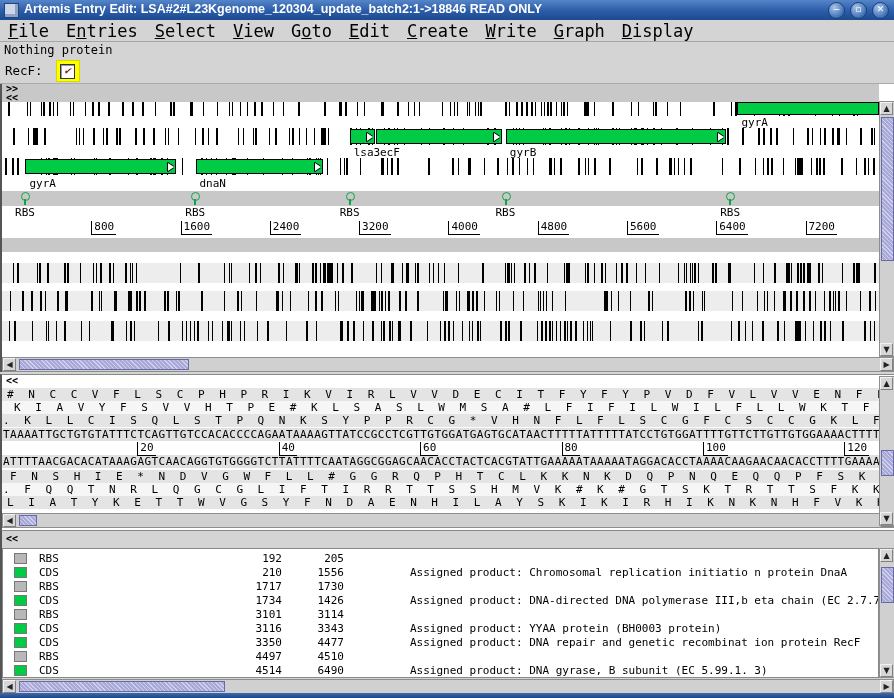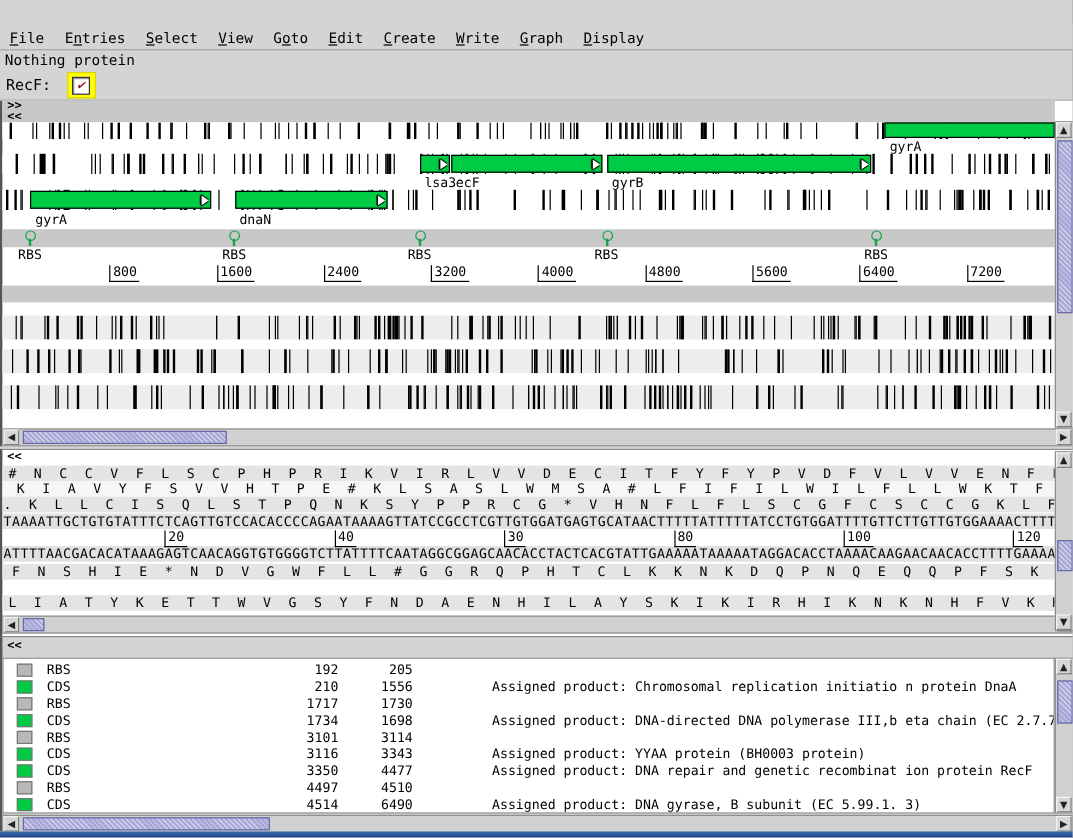--- a/index.html
+++ b/index.html
@@ -12,21 +12,21 @@
          border:1px solid #24437a;box-shadow:inset -3px -3px 0 #8fa3c4;}
   .wtitle{position:absolute;left:24px;top:2px;font-family:"Liberation Sans",sans-serif;
           font-weight:bold;font-size:12.5px;color:#fff;white-space:nowrap;}
   .wbtns{position:absolute;right:5px;top:2px;display:flex;gap:5px;}
   .wbtn{width:15px;height:15px;border-radius:50%;border:1px solid #1c3f77;color:#fff;
         background:radial-gradient(circle at 35% 30%,#a6c4ec,#3a6cb0 75%);
         font-size:9px;line-height:13px;text-align:center;font-family:"DejaVu Sans",sans-serif;}
   
   .menubar{position:absolute;top:20px;left:0;width:894px;height:22px;background:#d4d4d4;
            border-bottom:1px solid #a6a6a6;line-height:22px;padding-left:8px;box-sizing:border-box;white-space:nowrap;}
-  .menu-item{margin-right:17px;font-size:12px;cursor:default;}
+  .menu-item{margin-right:17px;font-size:17px;cursor:default;}
   
   .statusline{position:absolute;top:43px;left:0;width:894px;height:15px;font-size:12px;line-height:15px;padding-left:4px;box-sizing:border-box;}
   .entryrow{position:absolute;top:58px;left:0;width:894px;height:26px;border-bottom:1px solid #aaa;box-sizing:border-box;}
   .entrylabel{position:absolute;left:5px;top:5px;font-size:12.5px;}
   .entrybox{position:absolute;left:56px;top:2px;height:20px;display:flex;align-items:center;
             background:#ffff00;border:1px solid #d8d800;padding:0 4px 0 3px;}
   .cb{width:13px;height:13px;background:#fff;border:1px solid #333;box-shadow:inset 1px 1px 0 #999;
       font-size:11px;line-height:12px;text-align:center;color:#8b1a1a;}
   .ename{margin-left:6px;border:1px solid #444;padding:0 4px;font-size:12px;line-height:16px;white-space:nowrap;}
   
@@ -70,20 +70,29 @@
   .lend{width:62px;text-align:right;flex:none;}
   .lprod{margin-left:66px;flex:none;}
   .bottombar{position:absolute;top:693px;left:0;width:894px;height:5px;
              background:linear-gradient(#3a6cb0,#1c4488);}
 </style>
 </head>
 <body>
 
 <div class="window">
 
+  <div class="titlebar">
+    <span class="wicon"></span>
+    <span class="wtitle">Artemis Entry Edit: LSA#2#L23Kgenome_120304_update_batch2:1-&gt;18846 READ ONLY</span>
+    <span class="wbtns">
+        <span class="wbtn">−</span>
+        <span class="wbtn">▫</span>
+        <span class="wbtn">✕</span>
+      </span>
+  </div>
 
   <div class="menubar"><span class="menu-item"><u>F</u>ile</span><span class="menu-item">E<u>n</u>tries</span><span class="menu-item"><u>S</u>elect</span><span class="menu-item"><u>V</u>iew</span><span class="menu-item">G<u>o</u>to</span><span class="menu-item"><u>E</u>dit</span><span class="menu-item"><u>C</u>reate</span><span class="menu-item"><u>W</u>rite</span><span class="menu-item"><u>G</u>raph</span><span class="menu-item"><u>D</u>isplay</span></div>
 
   <div class="statusline">Nothing protein</div>
 
   <div class="entryrow">
     <span class="entrylabel">RecF:</span>
     <span class="entrybox">
       <span class="cb"><i>✔</i></span>
     </span>
@@ -889,25 +898,26 @@
     </div>
 
   <div class="detail" id="dv">
     <span class="chev" style="top:1px;">&lt;&lt;</span>
   <div class="seq" style="top: 13px; background: rgb(228, 228, 228); padding-left: 5px;">#  N  C  C  V  F  L  S  C  P  H  P  R  I  K  V  I  R  L  V  V  D  E  C  I  T  F  Y  F  Y  P  V  D  F  V  L  V  V  E  N  F  F</div>
       <div class="seq" style="top: 26px; background: rgb(246, 246, 246); padding-left: 12px;">K  I  A  V  Y  F  S  V  V  H  T  P  E  #  K  L  S  A  S  L  W  M  S  A  #  L  F  I  F  I  L  W  I  L  F  L  L  W  K  T  F</div>
       <div class="seq" style="top: 39px; background: rgb(228, 228, 228); padding-left: 1px;">.  K  L  L  C  I  S  Q  L  S  T  P  Q  N  K  S  Y  P  P  R  C  G  *  V  H  N  F  L  F  L  S  C  G  F  C  S  C  C  G  K  L  F</div>
       <div class="seq" style="top: 53px; background: rgb(224, 224, 224); padding-left: 1px;">TAAAATTGCTGTGTATTTCTCAGTTGTCCACACCCCAGAATAAAAGTTATCCGCCTCGTTGTGGATGAGTGCATAACTTTTTATTTTTATCCTGTGGATTTTGTTCTTGTTGTGGAAAACTTTT</div>
       <div class="seq" style="top: 80px; background: rgb(224, 224, 224); padding-left: 1px;">ATTTTAACGACACATAAAGAGTCAACAGGTGTGGGGTCTTATTTTCAATAGGCGGAGCAACACCTACTCACGTATTGAAAAATAAAAATAGGACACCTAAAACAAGAACAACACCTTTTGAAAA</div>
       <div class="seq" style="top: 95px; background: rgb(228, 228, 228); padding-left: 8px;">F  N  S  H  I  E  *  N  D  V  G  W  F  L  L  #  G  G  R  Q  P  H  T  C  L  K  K  N  K  D  Q  P  N  Q  E  Q  Q  P  F  S  K</div>
+      <div class="seq" style="top: 108px; background: rgb(246, 246, 246); padding-left: 1px;">.  F  Q  Q  T  N  R  L  Q  G  C  G  L  I  F  T  I  R  R  T  T  S  S  H  M  V  K  #  K  #  G  T  S  K  T  R  T  T  S  F  K  K</div>
       <div class="seq" style="top: 121px; background: rgb(228, 228, 228); padding-left: 5px;">L  I  A  T  Y  K  E  T  T  W  V  G  S  Y  F  N  D  A  E  N  H  I  L  A  Y  S  K  I  K  I  R  H  I  K  N  K  N  H  F  V  K  H</div>
       <div class="seqscale" style="top: 66px; height: 14px;">
         <div class="scalenum" style="left: 135.3px; top: 1px;">20</div>
         <div class="scalenum" style="left: 276.7px; top: 1px;">40</div>
-        <div class="scalenum" style="left: 418.1px; top: 1px;">30</div>
+        <div class="scalenum" style="left: 418.1px; top: 1px;">60</div>
         <div class="scalenum" style="left: 559.5px; top: 1px;">80</div>
         <div class="scalenum" style="left: 700.9px; top: 1px;">100</div>
         <div class="scalenum" style="left: 842.3px; top: 1px;">120</div>
       </div>
       <div class="sb" style="left: 0px; top: 138px; width: 892px; height: 15px;">
         <div class="sb-btn" style="left: 0px; top: 0px;">◀</div>
         <div class="sb-btn" style="right: 0px; top: 0px;">▶</div>
         <div class="sb-th" style="left: 16px; width: 18px; top: 1px; height: 11px;"></div>
       </div>
       <div class="sb" style="left: 877px; top: 1px; width: 17px; height: 150px;">
@@ -916,21 +926,21 @@
         <div class="sb-th" style="top: 73px; height: 26px; left: 1px; width: 13px;"></div>
       </div>
     </div>
 
   <div class="flist" id="fl">
     <span class="chev" style="top:3px;">&lt;&lt;</span>
   <div class="listarea">
         <div class="lrow" style="top: 2px;"><div class="lbox" style="background: rgb(184, 184, 184);"></div><div class="ltype">RBS</div><div class="lstart">192</div><div class="lend">205</div><div class="lprod"></div></div>
         <div class="lrow" style="top: 16.1px;"><div class="lbox" style="background: rgb(0, 203, 69);"></div><div class="ltype">CDS</div><div class="lstart">210</div><div class="lend">1556</div><div class="lprod">Assigned product: Chromosomal replication initiatio n protein DnaA</div></div>
         <div class="lrow" style="top: 30.2px;"><div class="lbox" style="background: rgb(184, 184, 184);"></div><div class="ltype">RBS</div><div class="lstart">1717</div><div class="lend">1730</div><div class="lprod"></div></div>
-        <div class="lrow" style="top: 44.3px;"><div class="lbox" style="background: rgb(0, 203, 69);"></div><div class="ltype">CDS</div><div class="lstart">1734</div><div class="lend">1698</div><div class="lprod">Assigned product: DNA-directed DNA polymerase III,b eta chain (EC 2.7.7.7)</div></div>
+        <div class="lrow" style="top: 44.3px;"><div class="lbox" style="background: rgb(0, 203, 69);"></div><div class="ltype">CDS</div><div class="lstart">1734</div><div class="lend">1426</div><div class="lprod">Assigned product: DNA-directed DNA polymerase III,b eta chain (EC 2.7.7.7)</div></div>
         <div class="lrow" style="top: 58.4px;"><div class="lbox" style="background: rgb(184, 184, 184);"></div><div class="ltype">RBS</div><div class="lstart">3101</div><div class="lend">3114</div><div class="lprod"></div></div>
         <div class="lrow" style="top: 72.5px;"><div class="lbox" style="background: rgb(0, 203, 69);"></div><div class="ltype">CDS</div><div class="lstart">3116</div><div class="lend">3343</div><div class="lprod">Assigned product: YYAA protein (BH0003 protein)</div></div>
         <div class="lrow" style="top: 86.6px;"><div class="lbox" style="background: rgb(0, 203, 69);"></div><div class="ltype">CDS</div><div class="lstart">3350</div><div class="lend">4477</div><div class="lprod">Assigned product: DNA repair and genetic recombinat ion protein RecF</div></div>
         <div class="lrow" style="top: 100.7px;"><div class="lbox" style="background: rgb(184, 184, 184);"></div><div class="ltype">RBS</div><div class="lstart">4497</div><div class="lend">4510</div><div class="lprod"></div></div>
         <div class="lrow" style="top: 114.8px;"><div class="lbox" style="background: rgb(0, 203, 69);"></div><div class="ltype">CDS</div><div class="lstart">4514</div><div class="lend">6490</div><div class="lprod">Assigned product: DNA gyrase, B subunit (EC 5.99.1. 3)</div></div>
         <div class="lrow" style="top: 128.9px;"><div class="lstart"></div><div class="lend"></div><div class="lprod"></div></div>
       </div>
       <div class="sb" style="left: 877px; top: 17px; width: 17px; height: 130px;">
         <div class="sb-btn" style="left: 0px; top: 0px;">▲</div>
         <div class="sb-btn" style="left: 0px; bottom: 0px;">▼</div>

